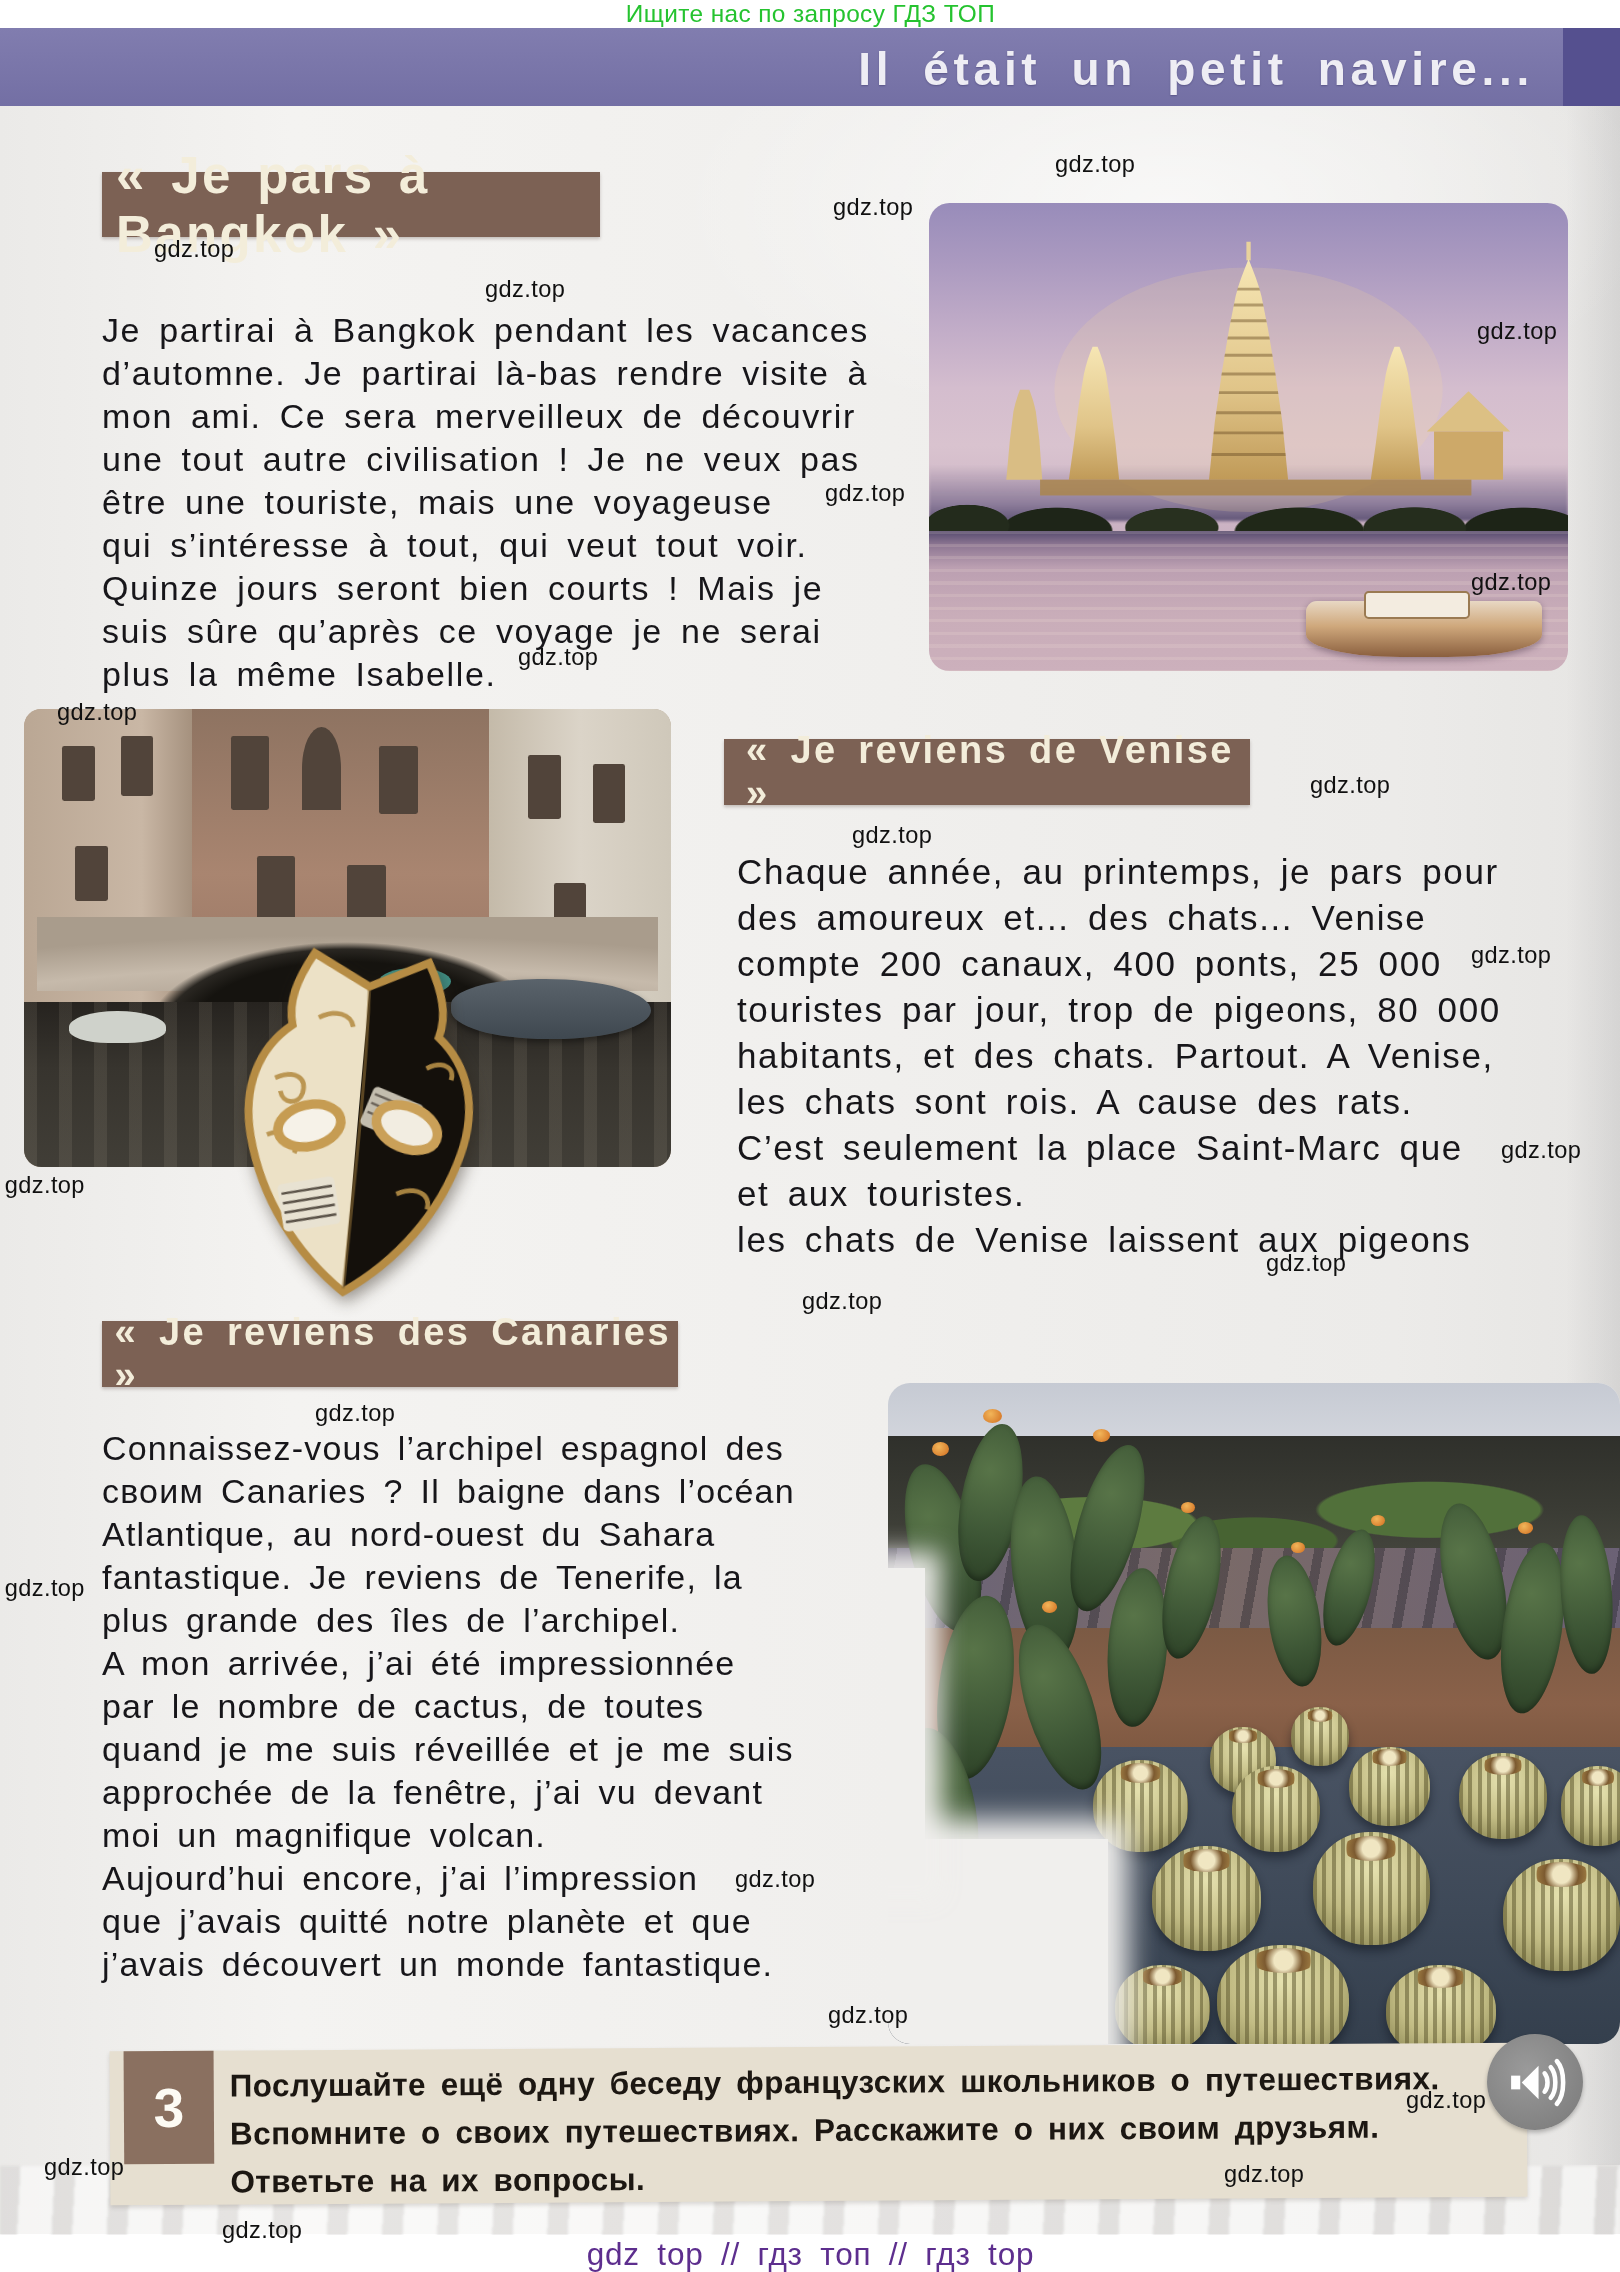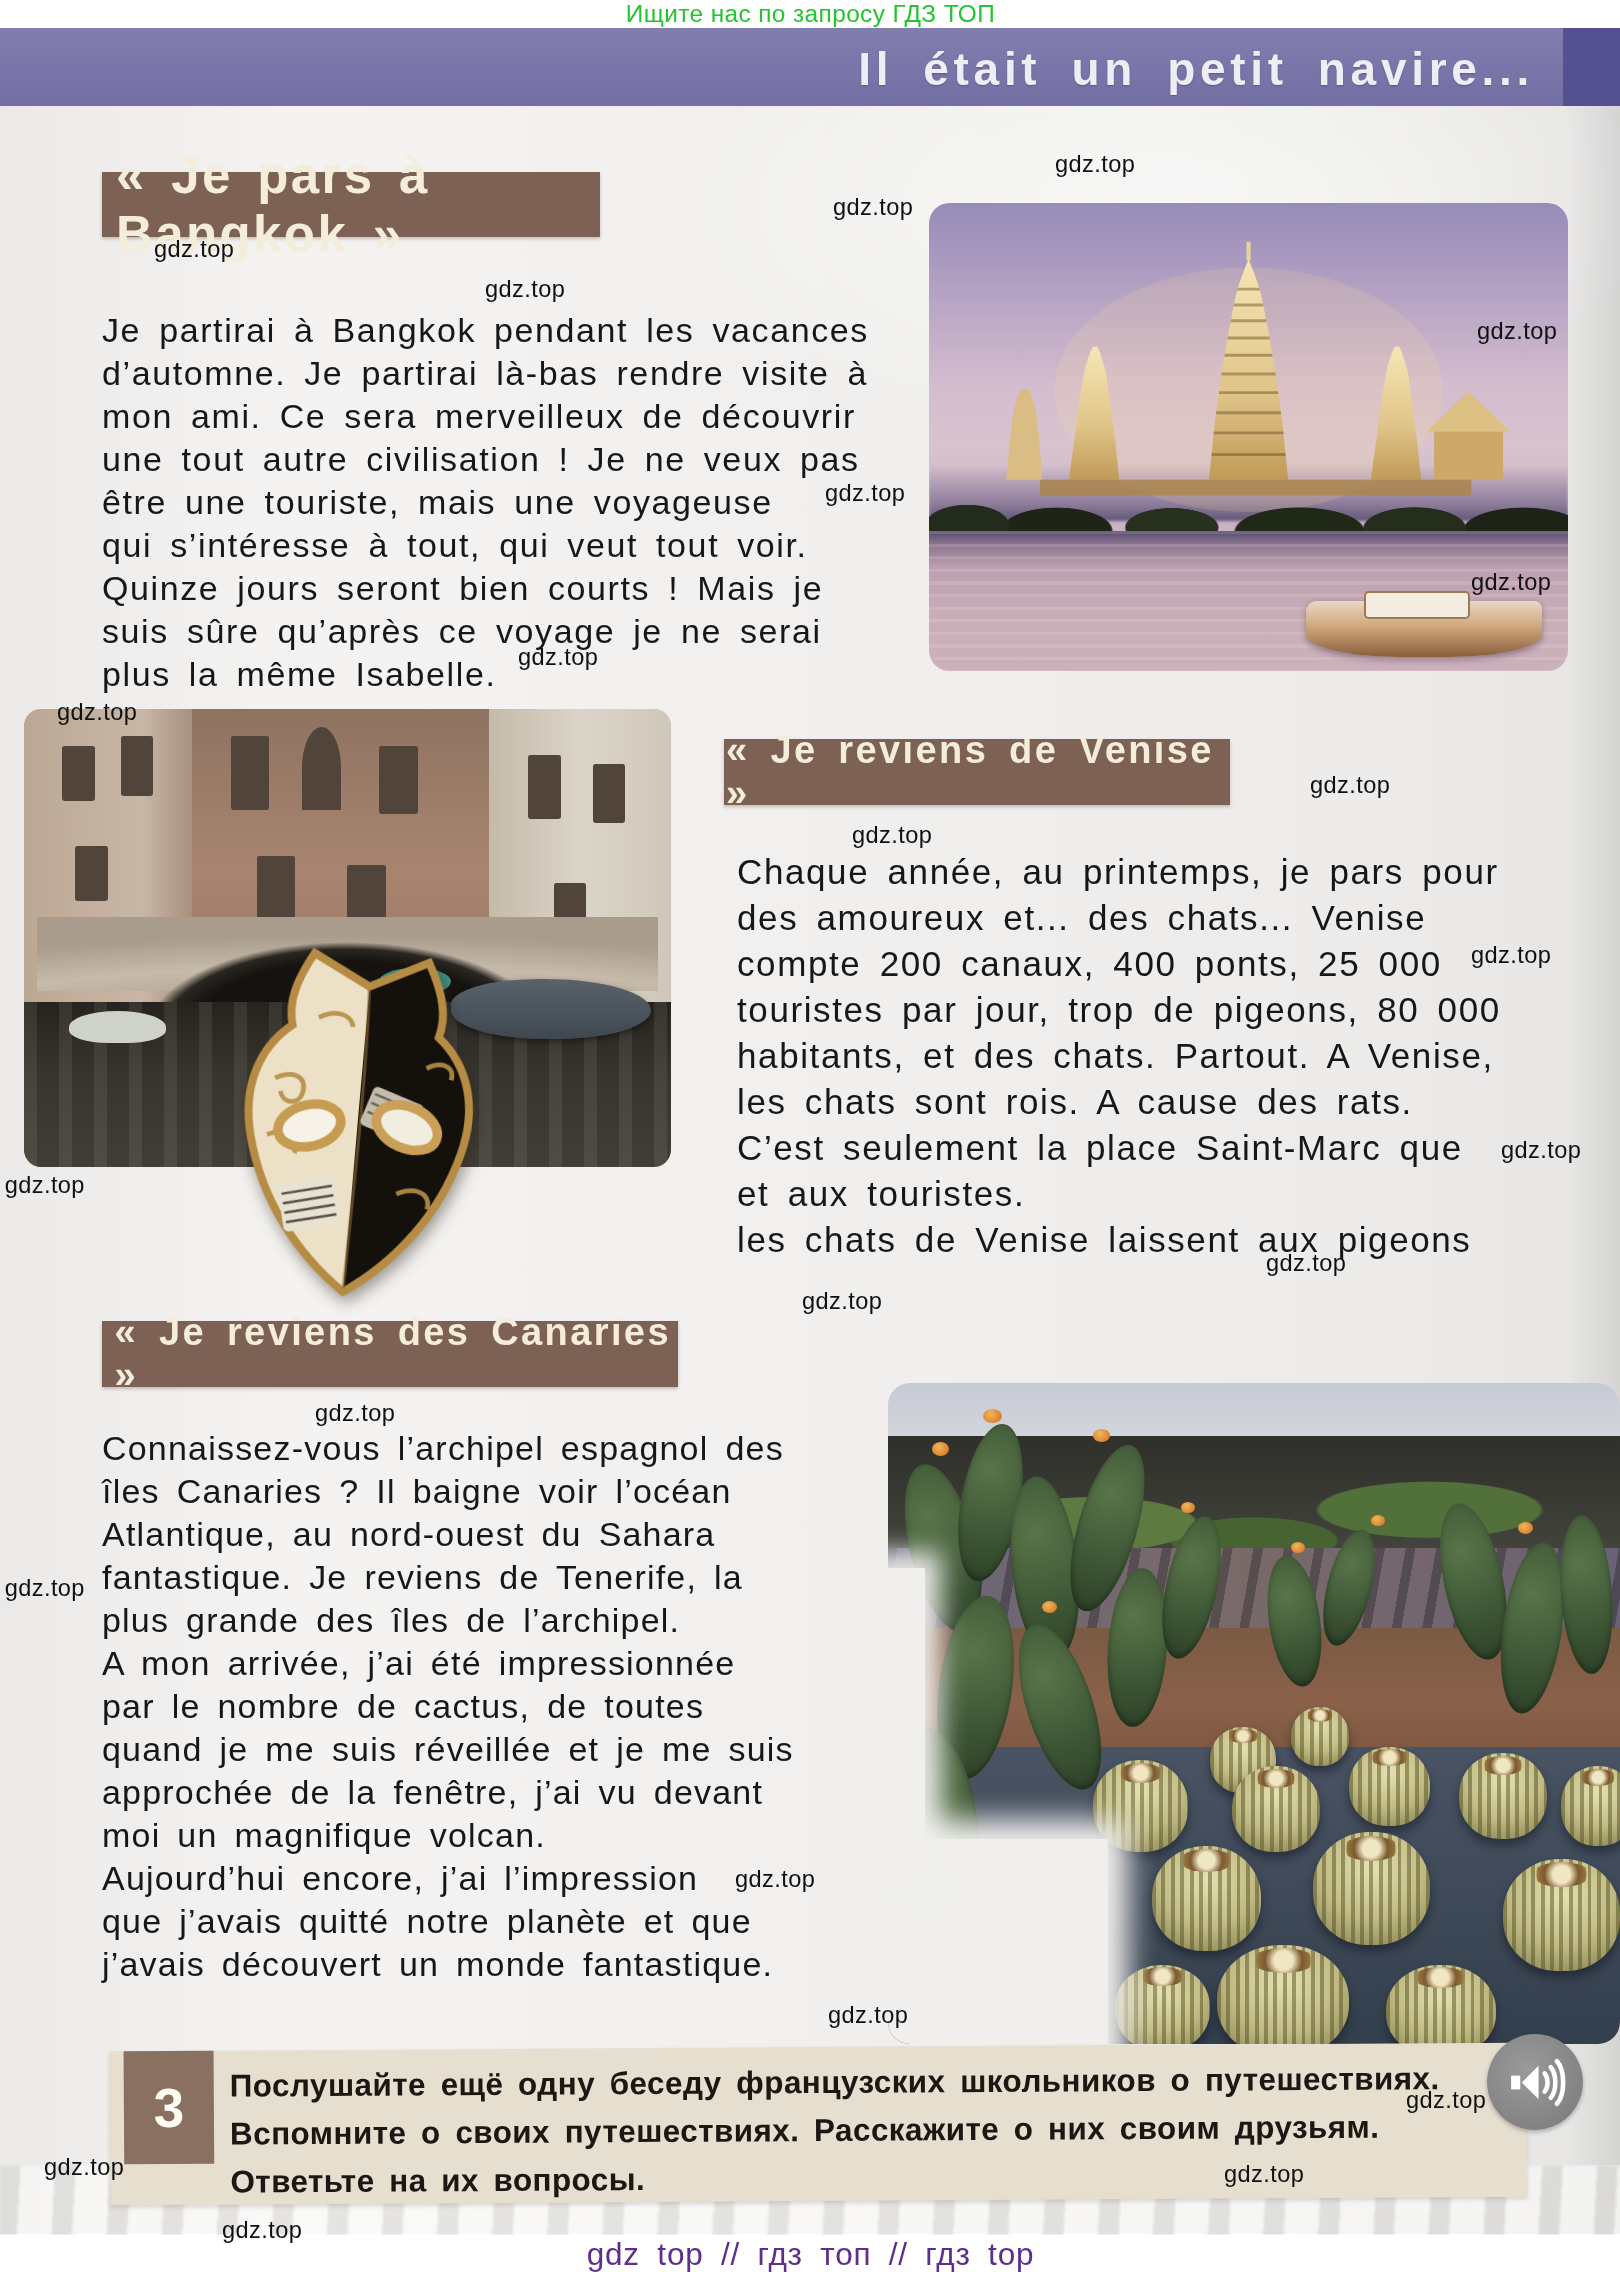--- a/index.html
+++ b/index.html
@@ -47,21 +47,21 @@
   .band-corner{
     position:absolute;right:0;top:28px;width:58px;height:78px;background:#55508f;
   }
   
   .tbox{
     position:absolute;background:#7c6154;color:#f3edda;font-weight:bold;
     display:flex;align-items:center;letter-spacing:2.4px;word-spacing:7.9px;
     box-shadow:0 1.6px 3.1px rgba(60,40,30,.25);
   }
   #tbox-bangkok{left:102px;top:172px;width:484px;height:65px;font-size:51px;padding-left:14px;}
-  #tbox-venise{left:724px;top:739px;width:504px;height:66px;font-size:38px;padding-left:2px;}
+  #tbox-venise{left:724px;top:739px;width:504px;height:66px;font-size:38px;padding-left:22px;}
   #tbox-canaries{left:102px;top:1321px;width:563px;height:66px;font-size:38px;padding-left:12.6px;}
   
   .para{position:absolute;color:#17161a;}
   .para .tline{white-space:nowrap;}
   #para-bangkok{left:102px;top:309px;width:815px;font-size:34px;line-height:43px;letter-spacing:1.6px;word-spacing:7px;}
   #para-venise{left:737px;top:849px;width:814px;font-size:35px;line-height:46px;letter-spacing:1.6px;word-spacing:7px;}
   #para-canaries{left:102px;top:1427px;width:736px;font-size:34px;line-height:43px;letter-spacing:1.2px;word-spacing:6.3px;}
   
   .photo{position:absolute;overflow:hidden;box-shadow:inset 0 0 27px 15.7px #f0efed;}
   .layer{position:absolute;}
@@ -376,21 +376,21 @@
   <div class="barrel" style="left:45%;top:85%;width:18%;height:17%;"></div>
   <div class="barrel" style="left:68%;top:88%;width:15%;height:14%;"></div>
   <div class="barrel" style="left:31%;top:88%;width:13%;height:13%;"></div>
 
   <div class="cn-notch"></div>
   <div class="cn-fadeleft"></div>
 </div>
 
 <div class="para" id="para-canaries">
     <div class="tline">Connaissez-vous l’archipel espagnol des</div>
-    <div class="tline">îles Canaries ? Il baigne voir l’océan</div>
+    <div class="tline">своим Canaries ? Il baigne dans l’océan</div>
     <div class="tline">Atlantique, au nord-ouest du Sahara</div>
     <div class="tline">fantastique. Je reviens de Tenerife, la</div>
     <div class="tline">plus grande des îles de l’archipel.</div>
     <div class="tline">A mon arrivée, j’ai été impressionnée</div>
     <div class="tline">par le nombre de cactus, de toutes</div>
     <div class="tline">quand je me suis réveillée et je me suis</div>
     <div class="tline">approchée de la fenêtre, j’ai vu devant</div>
     <div class="tline">moi un magnifique volcan.</div>
     <div class="tline">Aujourd’hui encore, j’ai l’impression</div>
     <div class="tline">que j’avais quitté notre planète et que</div>

